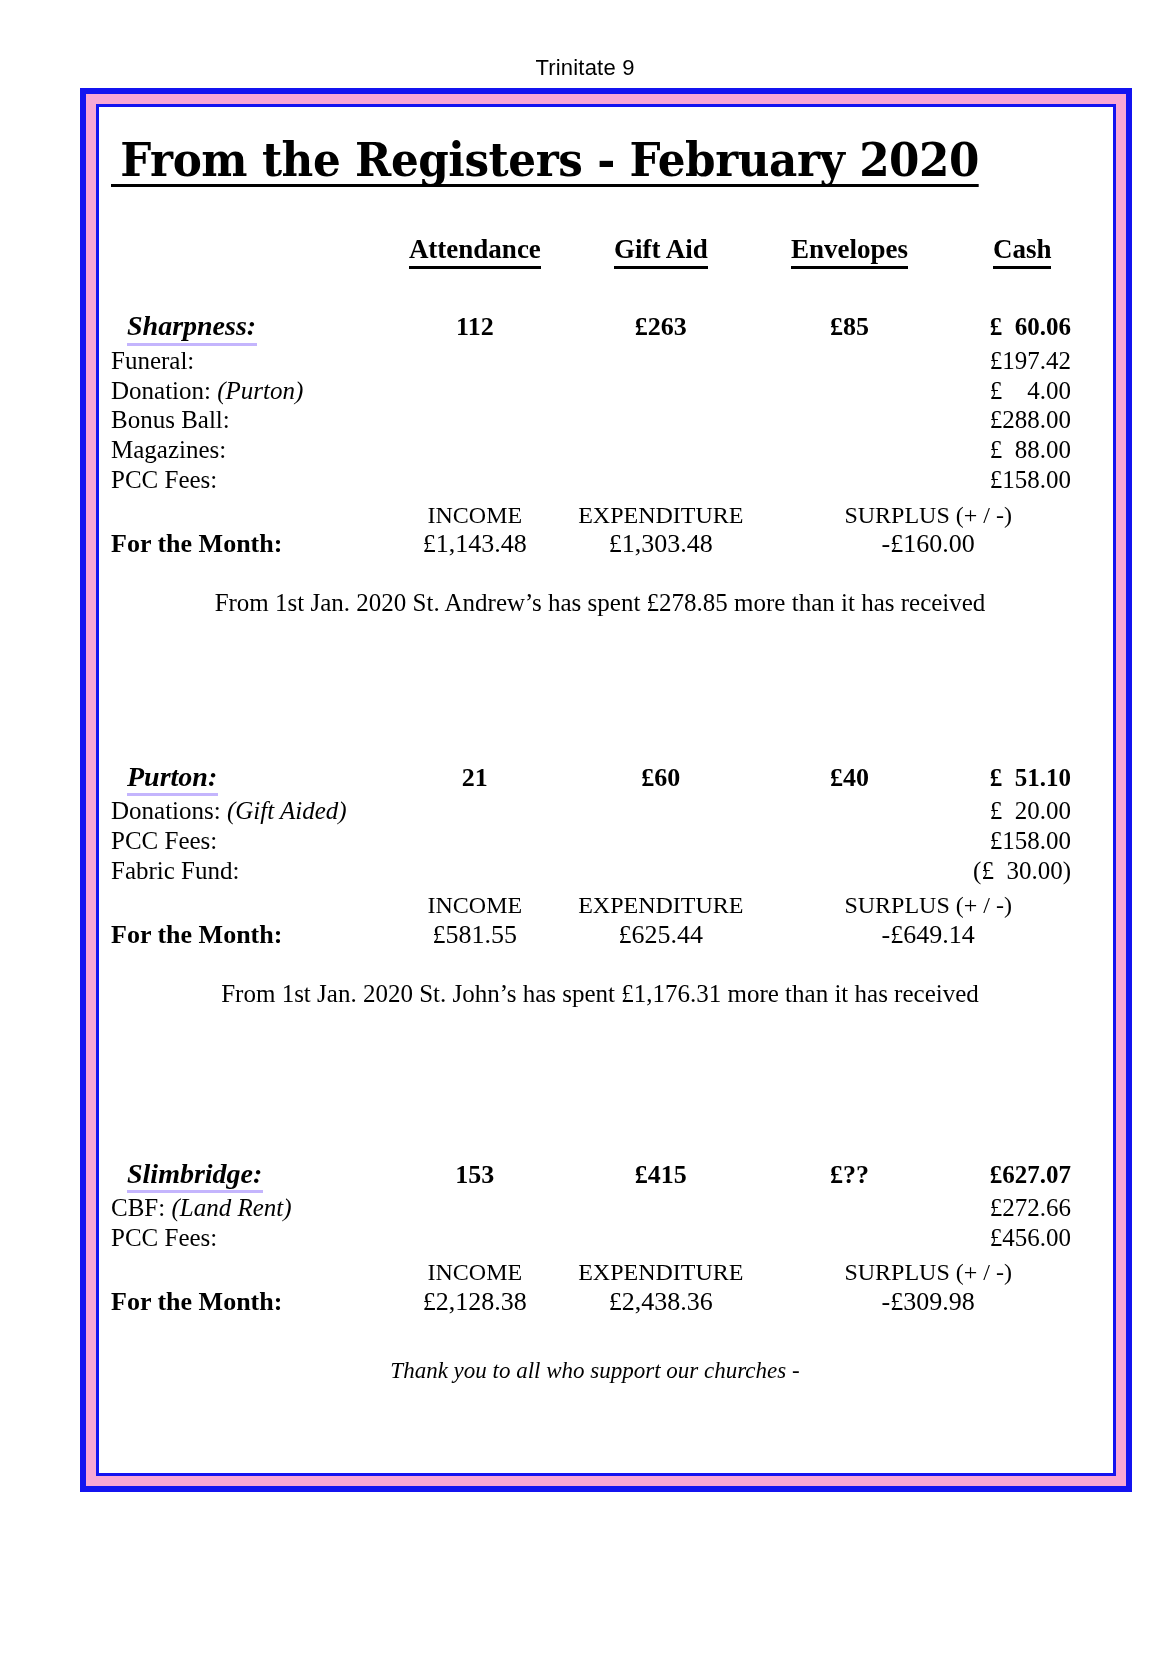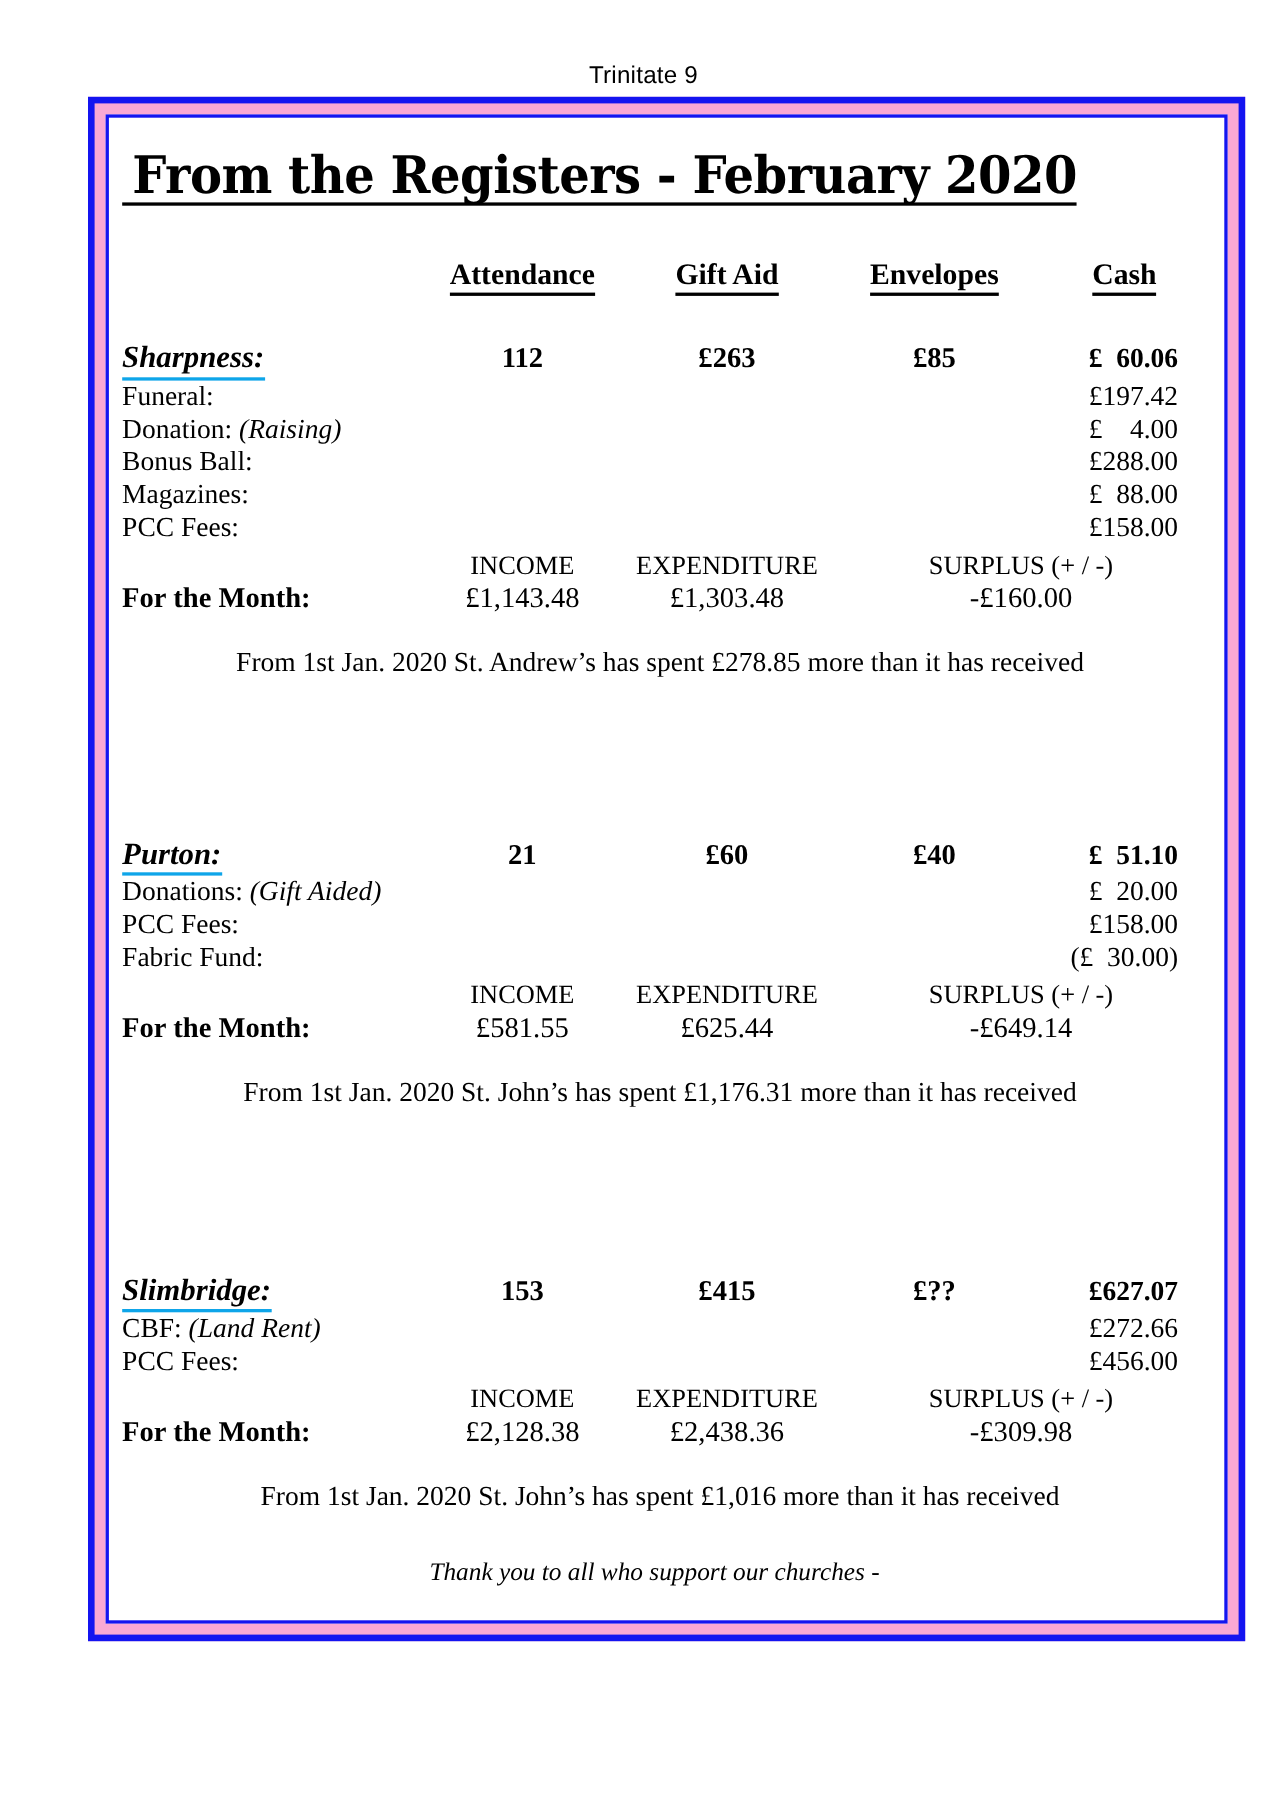--- a/index.html
+++ b/index.html
@@ -105,23 +105,24 @@
   .head-row td { padding-top: 46px !important; padding-bottom: 10px !important; }
 
   
   .church-name {
     font-weight: bold;
     font-style: italic;
     font-size: 28px;
     white-space: nowrap;
   }
   .church-name span {
-    border-bottom: 3px solid #0ea5e9;
+    border-bottom: 3px solid #c4b5fd;
     display: inline-block;
     padding-right: 1px;
+    margin-left: 16px;
   }
   .church-row td { padding-top: 30px !important; }
   .church-row td.num { font-weight: bold; font-size: 26px; }
 
   .num { text-align: center; }
   .cash { text-align: right; white-space: pre; padding-right: 30px !important; }
   .cash-bold { font-weight: bold; }
 
   .item-label { font-size: 25px; white-space: nowrap; }
   .item-label i { font-style: italic; }
@@ -197,21 +198,21 @@
             <td class="num">112</td>
             <td class="num">£263</td>
             <td class="num">£85</td>
             <td class="cash cash-bold">£  60.06</td>
           </tr>
           <tr>
             <td class="item-label" colspan="4"><span>Funeral:</span> <i></i></td>
             <td class="cash">£197.42</td>
           </tr>
           <tr>
-            <td class="item-label" colspan="4"><span>Donation:</span> <i>(Raising)</i></td>
+            <td class="item-label" colspan="4"><span>Donation:</span> <i>(Purton)</i></td>
             <td class="cash">£    4.00</td>
           </tr>
           <tr>
             <td class="item-label" colspan="4"><span>Bonus Ball:</span> <i></i></td>
             <td class="cash">£288.00</td>
           </tr>
           <tr>
             <td class="item-label" colspan="4"><span>Magazines:</span> <i></i></td>
             <td class="cash">£  88.00</td>
           </tr>
@@ -300,25 +301,20 @@
             <td>INCOME</td>
             <td>EXPENDITURE</td>
             <td colspan="2">SURPLUS (+ / -)</td>
           </tr>
           <tr class="totals-row">
             <td class="forthemonth">For the Month:</td>
             <td>£2,128.38</td>
             <td>£2,438.36</td>
             <td colspan="2">-£309.98</td>
           </tr>
-          <tr>
-            <td colspan="5">
-              <div class="summary-line"><span>From 1st Jan. 2020 St. John’s has spent </span><b>£1,016</b><span> more than it has received</span></div>
-            </td>
-          </tr>
 
         </tbody>
       </table>
 
       <div class="closing">
         <div>Thank you to all who support our churches -</div>
 
       </div>
 
     </div>

